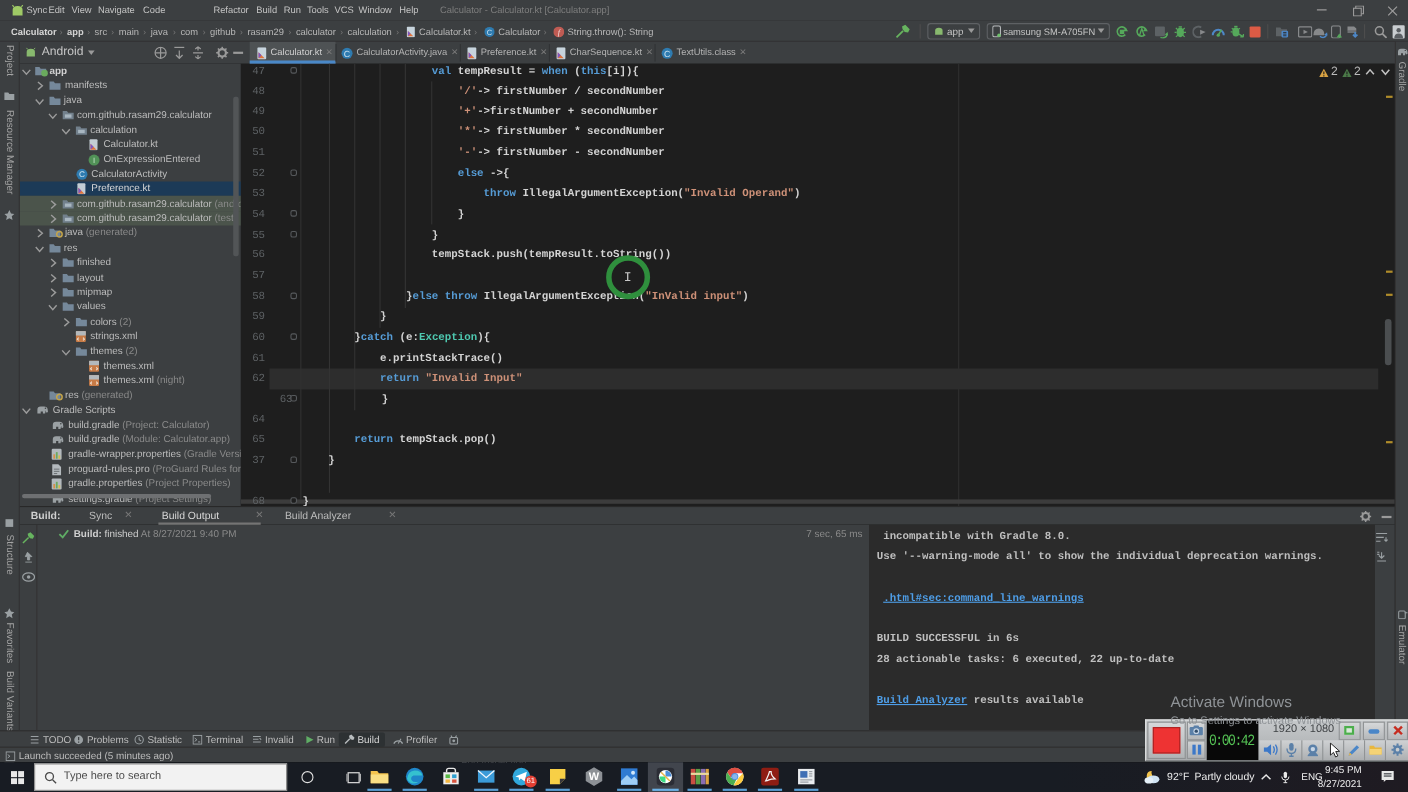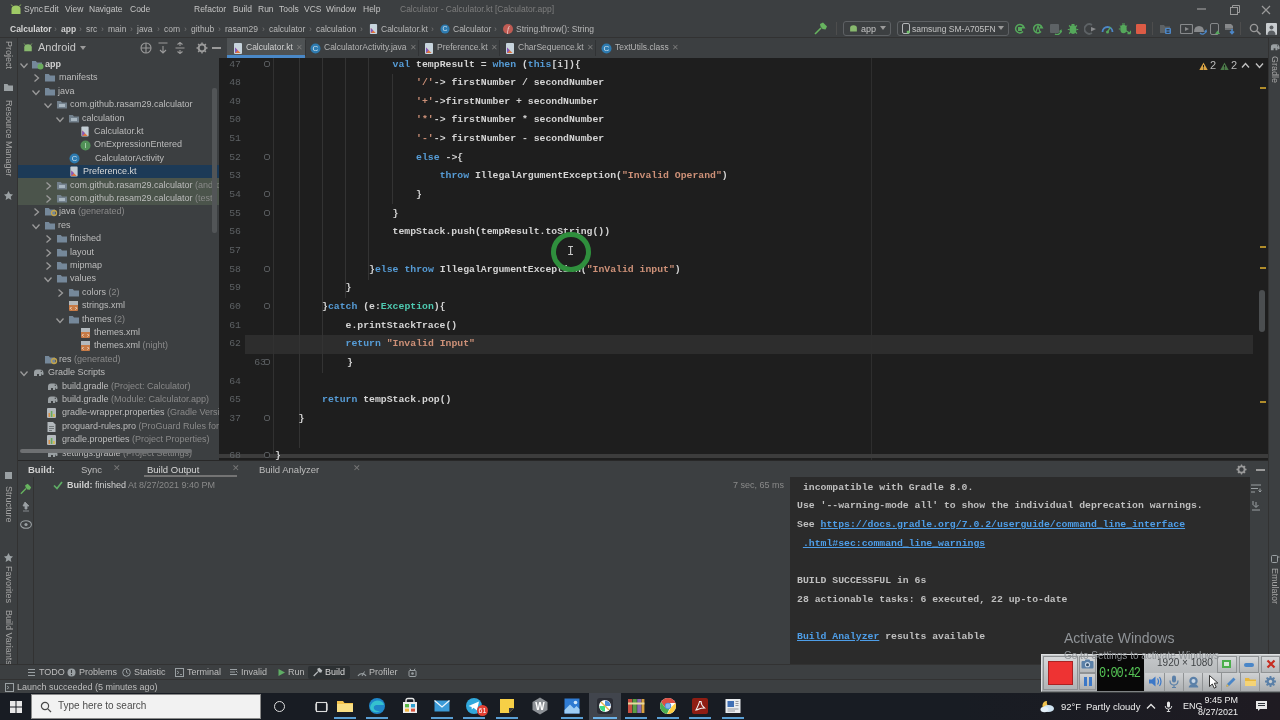--- a/index.html
+++ b/index.html
@@ -415,21 +415,21 @@
           <circle cx="5.5" cy="5.5" r="5" fill="#519157"></circle>
           <text x="5.5" y="8.2" font-size="7" fill="#c8e6c9" text-anchor="middle" font-family="Liberation Sans">I</text>
         </svg>
         <span class="abs" style="left:76.0px;">OnExpressionEntered</span>
       </div>
   <div class="trow" style="top:93.8px;">
         <svg class="abs" style="top:1.5px;left:51px" width="11" height="11" viewBox="0 0 11 11">
           <circle cx="5.5" cy="5.5" r="5" fill="#2e7bb0"></circle>
           <text x="5.5" y="8.2" font-size="7.5" fill="#cfe3f0" text-anchor="middle" font-family="Liberation Sans">C</text>
         </svg>
-        <span class="abs" style="left:65.0px;margin-left:12px;">CalculatorActivity</span>
+        <span class="abs" style="left:65.0px;">CalculatorActivity</span>
       </div>
   <div class="trow" style="top:107.2px;">
         <svg class="abs" style="top:1px;left:51px" width="10" height="11">
           <use href="#i-kt"></use>
         </svg>
         <span class="abs" style="left:65.0px;color:#d8d8d8;">Preference.kt</span>
       </div>
   <div class="trow" style="top:120.6px;">
         <svg class="abs" style="top:2px;left:26px" width="8" height="10">
           <use href="#i-chevR"></use>
@@ -718,21 +718,20 @@
       </svg>
 
   <svg class="abs" style="top:4px;left:35px;" width="10" height="9" viewBox="0 0 10 9">
         <path d="M1 4.5 L4 7.5 L9 1" fill="none" stroke="#5fad65" stroke-width="1.7"></path>
       </svg>
   <span class="abs" style="top:3px;left:49px;font-size:9px;color:#d0d0d0;"><b>Build:</b> finished <span style="color:#8a8a8a;">At 8/27/2021 9:40 PM</span></span>
   <span class="abs" style="top:3px;left:666px;width:100px;text-align:right;font-size:9px;color:#8a8a8a;">7 sec, 65 ms</span>
   <div id="console">
     <div class="con" style="top:1.5px;"> incompatible with Gradle 8.0.</div>
     <div class="con" style="top:20.2px;">Use '--warning-mode all' to show the individual deprecation warnings.</div>
-    <div class="con" style="top:38.9px;">See <span class="lnk">https://docs.gradle.org/7.0.2/userguide/command_line_interface</span></div>
     <div class="con" style="top:57.6px;"> <span class="lnk">.html#sec:command_line_warnings</span></div>
     <div class="con" style="top:95px;">BUILD SUCCESSFUL in 6s</div>
     <div class="con" style="top:113.7px;">28 actionable tasks: 6 executed, 22 up-to-date</div>
     <div class="con" style="top:151.1px;"><span class="lnk">Build Analyzer</span> results available</div>
 
     <svg class="abs" style="top:6px;left:460px;" width="12" height="11" viewBox="0 0 12 11">
           <path d="M1 2 L11 2 M1 5.5 L8 5.5 M1 9 L5 9 M10 5.5 L10 9 M8.5 7.5 L10 9 L11.5 7.5" stroke="#9aa0a3" fill="none"></path>
         </svg>
     <svg class="abs" style="top:24px;left:460px;" width="12" height="11" viewBox="0 0 12 11">
           <path d="M6 1 L6 6 M3.5 4 L6 6.5 L8.5 4 M2 9 L10 9" stroke="#9aa0a3" fill="none"></path>

